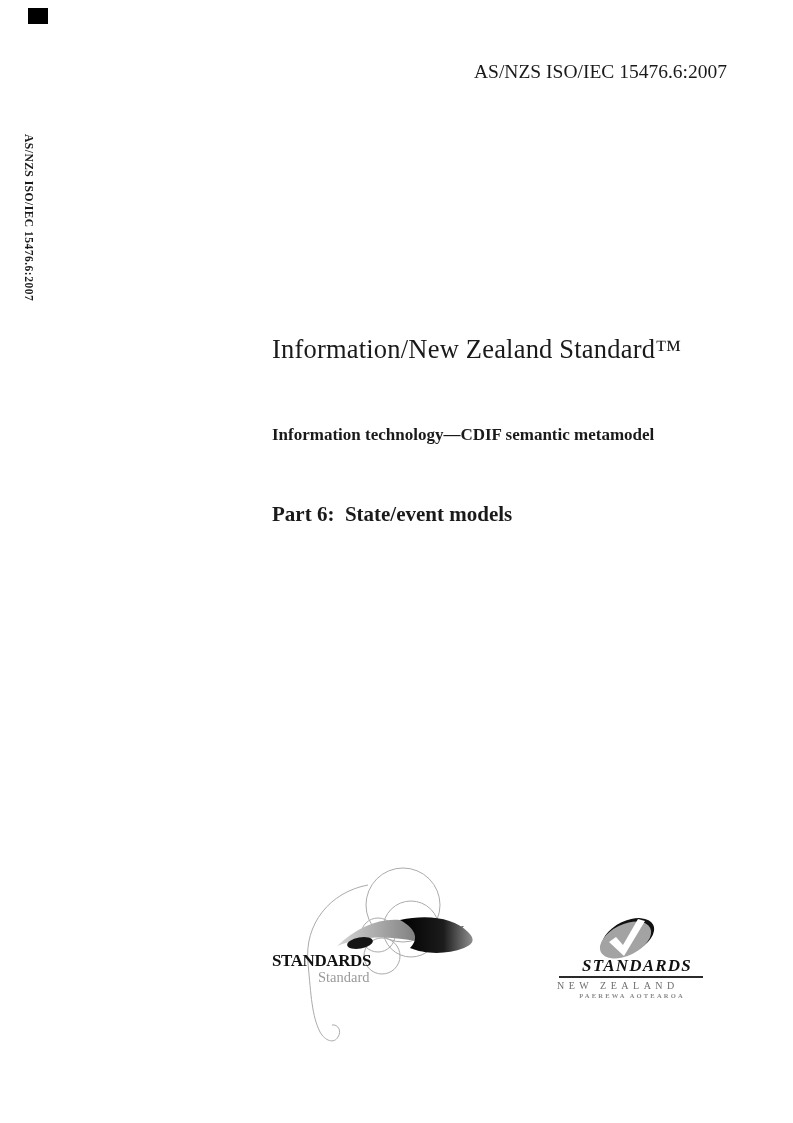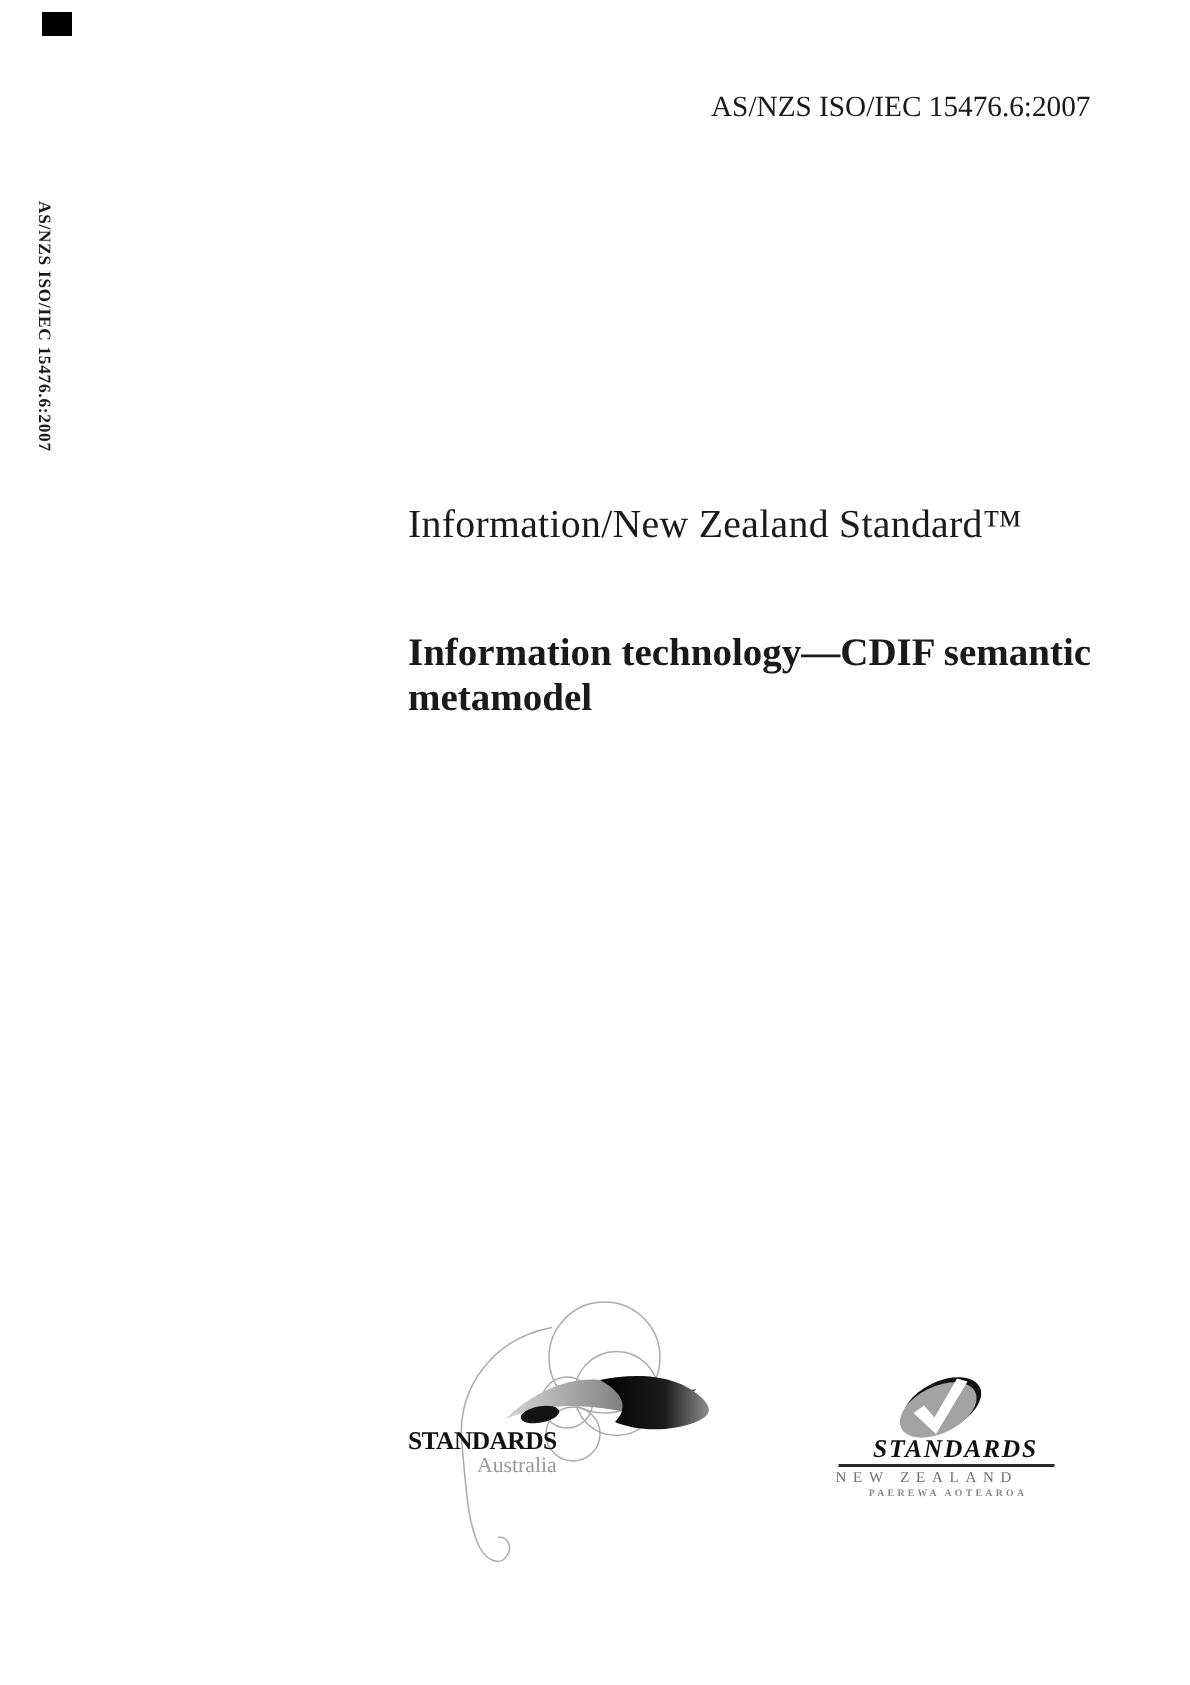--- a/index.html
+++ b/index.html
@@ -34,21 +34,21 @@
     font-size:11.5px;font-weight:bold;letter-spacing:0.5px;
     white-space:nowrap;color:#1a1a1a;
   }
   .family-title{
     position:absolute;left:272px;top:334px;
     font-size:26.5px;font-weight:400;color:#1a1a1a;
     letter-spacing:0.2px;white-space:nowrap;
   }
   .doc-title{
     position:absolute;left:272px;top:420px;width:474px;
-    font-size:26px;font-weight:bold;line-height:30px;color:#1a1a1a;
+    font-size:17px;font-weight:bold;line-height:30px;color:#1a1a1a;
   }
   .part-title{
     position:absolute;left:272px;top:501px;
     font-size:21px;font-weight:bold;line-height:26px;color:#1a1a1a;
     white-space:pre-wrap;
   }
   
   .sa-logo{position:absolute;left:268px;top:856px;width:215px;height:215px;}
   .sa-logo svg{position:absolute;left:0;top:0;}
   .sa-wordmark{
@@ -92,20 +92,21 @@
   <div class="designation">
     <div class="primary">AS/NZS ISO/IEC 15476.6:2007</div>
   </div>
 
   <div class="spine">AS/NZS ISO/IEC 15476.6:2007</div>
 
   <div class="family-title">Information/New Zealand Standard™</div>
 
   <div class="doc-title">Information technology—CDIF semantic metamodel</div>
 
+  <div class="part-title">Part 6:  State/event models</div>
 
   <div class="sa-logo">
     <svg width="215" height="215" viewBox="0 0 215 215">
       <defs>
         <linearGradient id="waveGrad" x1="0" y1="0" x2="1" y2="0">
           <stop offset="0" stop-color="#d6d6d6"></stop>
           <stop offset="0.55" stop-color="#8a8a8a"></stop>
           <stop offset="1" stop-color="#3a3a3a"></stop>
         </linearGradient>
         <linearGradient id="sickleGrad" x1="0" y1="0" x2="1" y2="0">
@@ -121,21 +122,21 @@
         <circle cx="114" cy="100" r="18"></circle>
         <path d="M 100,29 C 62,36 36,68 40,107 C 43,140 44,160 52,176 C 57,185 66,188 70,181 C 74,175 70,168 64,169"></path>
       </g>
       <path d="M 69,90 C 88,72 110,62 132,64 C 158,66 172,76 196,70 C 186,82 168,88 148,85 C 118,80 96,79 69,90 Z" fill="url(#waveGrad)"></path>
       <path d="M 132,64 C 160,58 186,62 200,76 C 208,84 205,88 196,92 C 178,99 156,98 142,92 C 150,84 150,74 132,64 Z" fill="url(#sickleGrad)"></path>
       <ellipse cx="92" cy="87" rx="13" ry="5.5" transform="rotate(-10 92 87)" fill="#141414"></ellipse>
     </svg>
 
   </div>
   <div class="sa-wordmark">STANDARDS</div>
-  <div class="sa-region">Australia</div>
+  <div class="sa-region">Standard</div>
 
   <div class="nz-logo">
     <svg width="160" height="92" viewBox="0 0 160 92">
       <ellipse cx="71" cy="25" rx="28" ry="16" transform="rotate(-26 71 25)" fill="#111"></ellipse>
       <ellipse cx="68.5" cy="28" rx="27.5" ry="15.5" transform="rotate(-26 68.5 28)" fill="#a3a3a3"></ellipse>
       <polygon points="52,30 59,25 66,33 81,7 88,9 67,44" fill="#ffffff"></polygon>
     </svg>
     <div class="nz-wordmark">STANDARDS</div>
     <div class="nz-rule"></div>
     <div class="nz-region">NEW ZEALAND</div>

